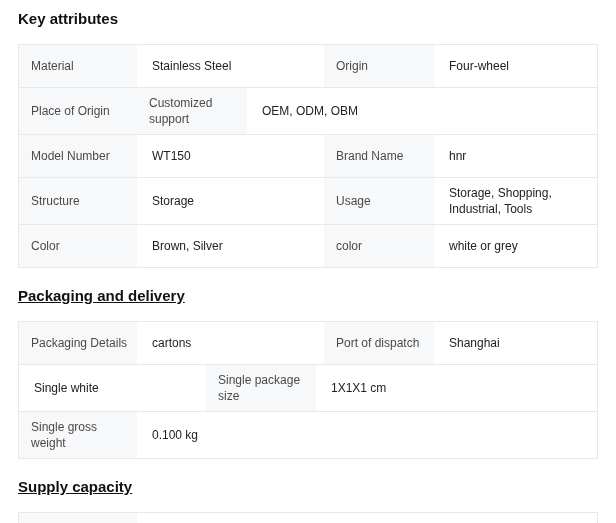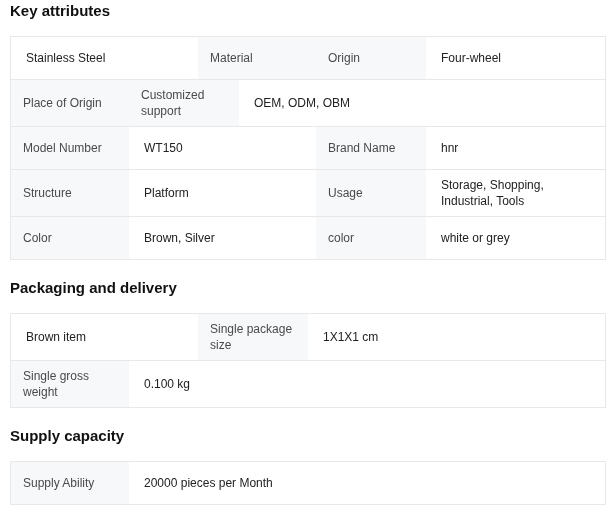--- a/index.html
+++ b/index.html
@@ -9,30 +9,31 @@
   }
   body {
     width: 616px;
     height: 523px;
     font-family: "Liberation Sans", sans-serif;
     overflow: hidden;
   }
   .page {
     padding: 2px 10px 0 10px;
   }
-  .section { margin: 0; }
+  .section { margin: 8px; }
   .section-title {
     font-size: 15px;
     line-height: 18px;
     font-weight: 700;
     color: #111111;
     margin: 0 0 16px 0;
   }
   .section + .section .section-title {
     margin-top: 19px;
+    text-decoration: underline;
   }
   .attr-table {
     border: 1px solid #e8e8e8;
     background: #ffffff;
   }
   .attr-row {
     display: flex;
     align-items: stretch;
   }
   .attr-row + .attr-row {
@@ -64,56 +65,62 @@
 </style>
 </head>
 <body>
 
 <div class="page">
 
   <div class="section">
     <h2 class="section-title">Key attributes</h2>
     <div class="attr-table">
         <div class="attr-row">
+          <div class="cell label l1">Material</div>
           <div class="cell value v1">Stainless Steel</div>
-          <div class="cell label l1">Material</div>
           <div class="cell label l2">Origin</div>
           <div class="cell value v2">Four-wheel</div>
         </div>
         <div class="attr-row">
           <div class="cell label l1">Place of Origin</div>
           <div class="cell label l2">Customized support</div>
           <div class="cell value v2">OEM, ODM, OBM</div>
         </div>
         <div class="attr-row">
           <div class="cell label l1">Model Number</div>
           <div class="cell value v1">WT150</div>
           <div class="cell label l2">Brand Name</div>
           <div class="cell value v2">hnr</div>
         </div>
         <div class="attr-row">
           <div class="cell label l1">Structure</div>
-          <div class="cell value v1">Platform</div>
+          <div class="cell value v1">Storage</div>
           <div class="cell label l2">Usage</div>
           <div class="cell value v2">Storage, Shopping, Industrial, Tools</div>
         </div>
         <div class="attr-row">
           <div class="cell label l1">Color</div>
           <div class="cell value v1">Brown, Silver</div>
           <div class="cell label l2">color</div>
           <div class="cell value v2">white or grey</div>
         </div>
       </div>
   </div>
 
   <div class="section">
     <h2 class="section-title">Packaging and delivery</h2>
     <div class="attr-table">
         <div class="attr-row">
-          <div class="cell value v1">Brown item</div>
+          <div class="cell label l1">Packaging Details</div>
+          <div class="cell value v1">cartons</div>
+          <div class="cell label l2">Port of dispatch</div>
+          <div class="cell value v2">Shanghai</div>
+        </div>
+        <div class="attr-row">
+          <div class="cell value v1">Single white</div>
           <div class="cell label l2">Single package size</div>
           <div class="cell value v2">1X1X1 cm</div>
         </div>
         <div class="attr-row">
           <div class="cell label l1">Single gross weight</div>
           <div class="cell value vfill">0.100 kg</div>
         </div>
       </div>
   </div>
 

